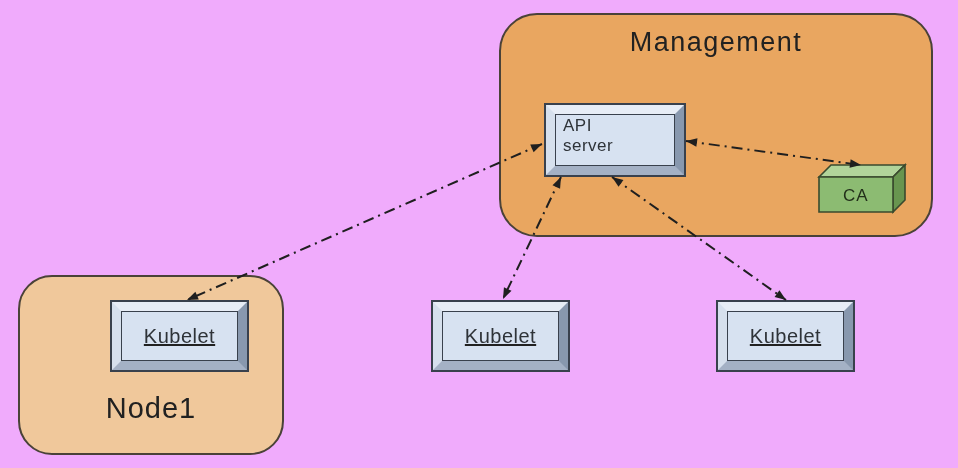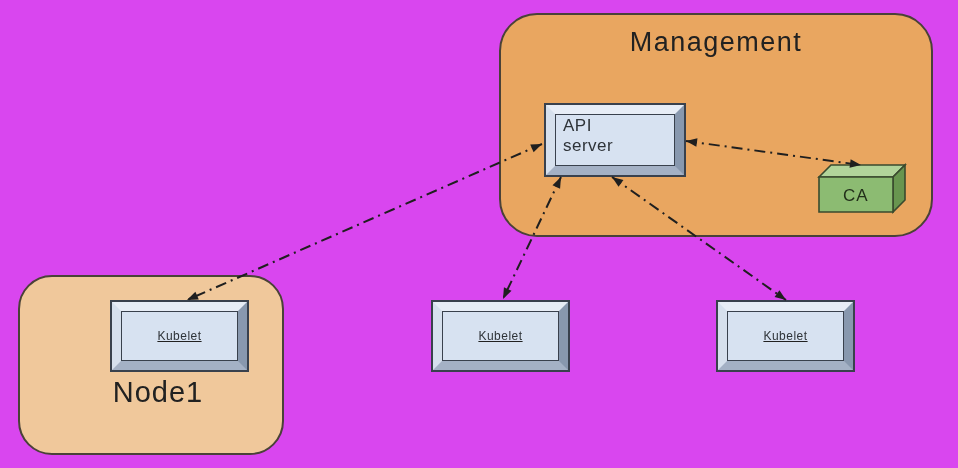--- a/index.html
+++ b/index.html
@@ -6,21 +6,21 @@
     margin: 0;
     padding: 0;
     background: #ffffff;
     font-family: "Liberation Sans", sans-serif;
   }
   .canvas {
     position: relative;
     width: 958px;
     height: 468px;
     overflow: hidden;
-    background: #d946ef;
+    background: #f0abfc;
     color: var(--text-color, #212121);
   }
 
   
   .group-box {
     position: absolute;
     box-sizing: border-box;
     border: 2px solid var(--box-border, #4a4238);
   }
   .mgmt {
@@ -42,26 +42,25 @@
     top: 275px; width: 266px; height: 180px;
     border-radius: 34px;
     background: var(--node-fill, #f0c89b);
     z-index: 1;
   }
   .node1 { left: 18px; }
   .node2 { left: 342px; }
   .node3 { left: 669px; width: 268px; }
   .node-label {
     position: absolute;
-    left: 0; bottom: 44px; width: 100%;
+    left: 0; bottom: 28px; width: 100%;
     text-align: center;
     font-size: 29px;
     letter-spacing: 1px;
     color: var(--text-color, #212121);
-    padding-left: 7px;
   }
 
   
   .bevel {
     position: absolute;
     box-sizing: border-box;
     border-style: solid;
     border-width: 9px;
     border-color: var(--bevel-top, #e7edf6) var(--bevel-right, #8898ae)
                   var(--bevel-bottom, #a4b1c5) var(--bevel-left, #d6e0ed);
@@ -80,21 +79,21 @@
     font-size: 17px;
     line-height: 20px;
     letter-spacing: .5px;
     color: #2e3338;
   }
   .kubelet {
     top: 302px; width: 135px; height: 68px;
     display: flex; align-items: center; justify-content: center;
   }
   .kubelet .kubelet-label {
-    font-size: 12px;
+    font-size: 20px;
     letter-spacing: .5px;
     color: #2e3338;
   }
   .kubelet1 { left: 112px; }
   .kubelet2 { left: 433px; }
   .kubelet3 { left: 718px; }
 
   
   .ca-svg { position: absolute; left: 810px; top: 158px; z-index: 2; }
   .ca-front { fill: var(--ca-front, #8cbb72); stroke: var(--ca-stroke, #3a4a2e); stroke-width: 1.6; }

